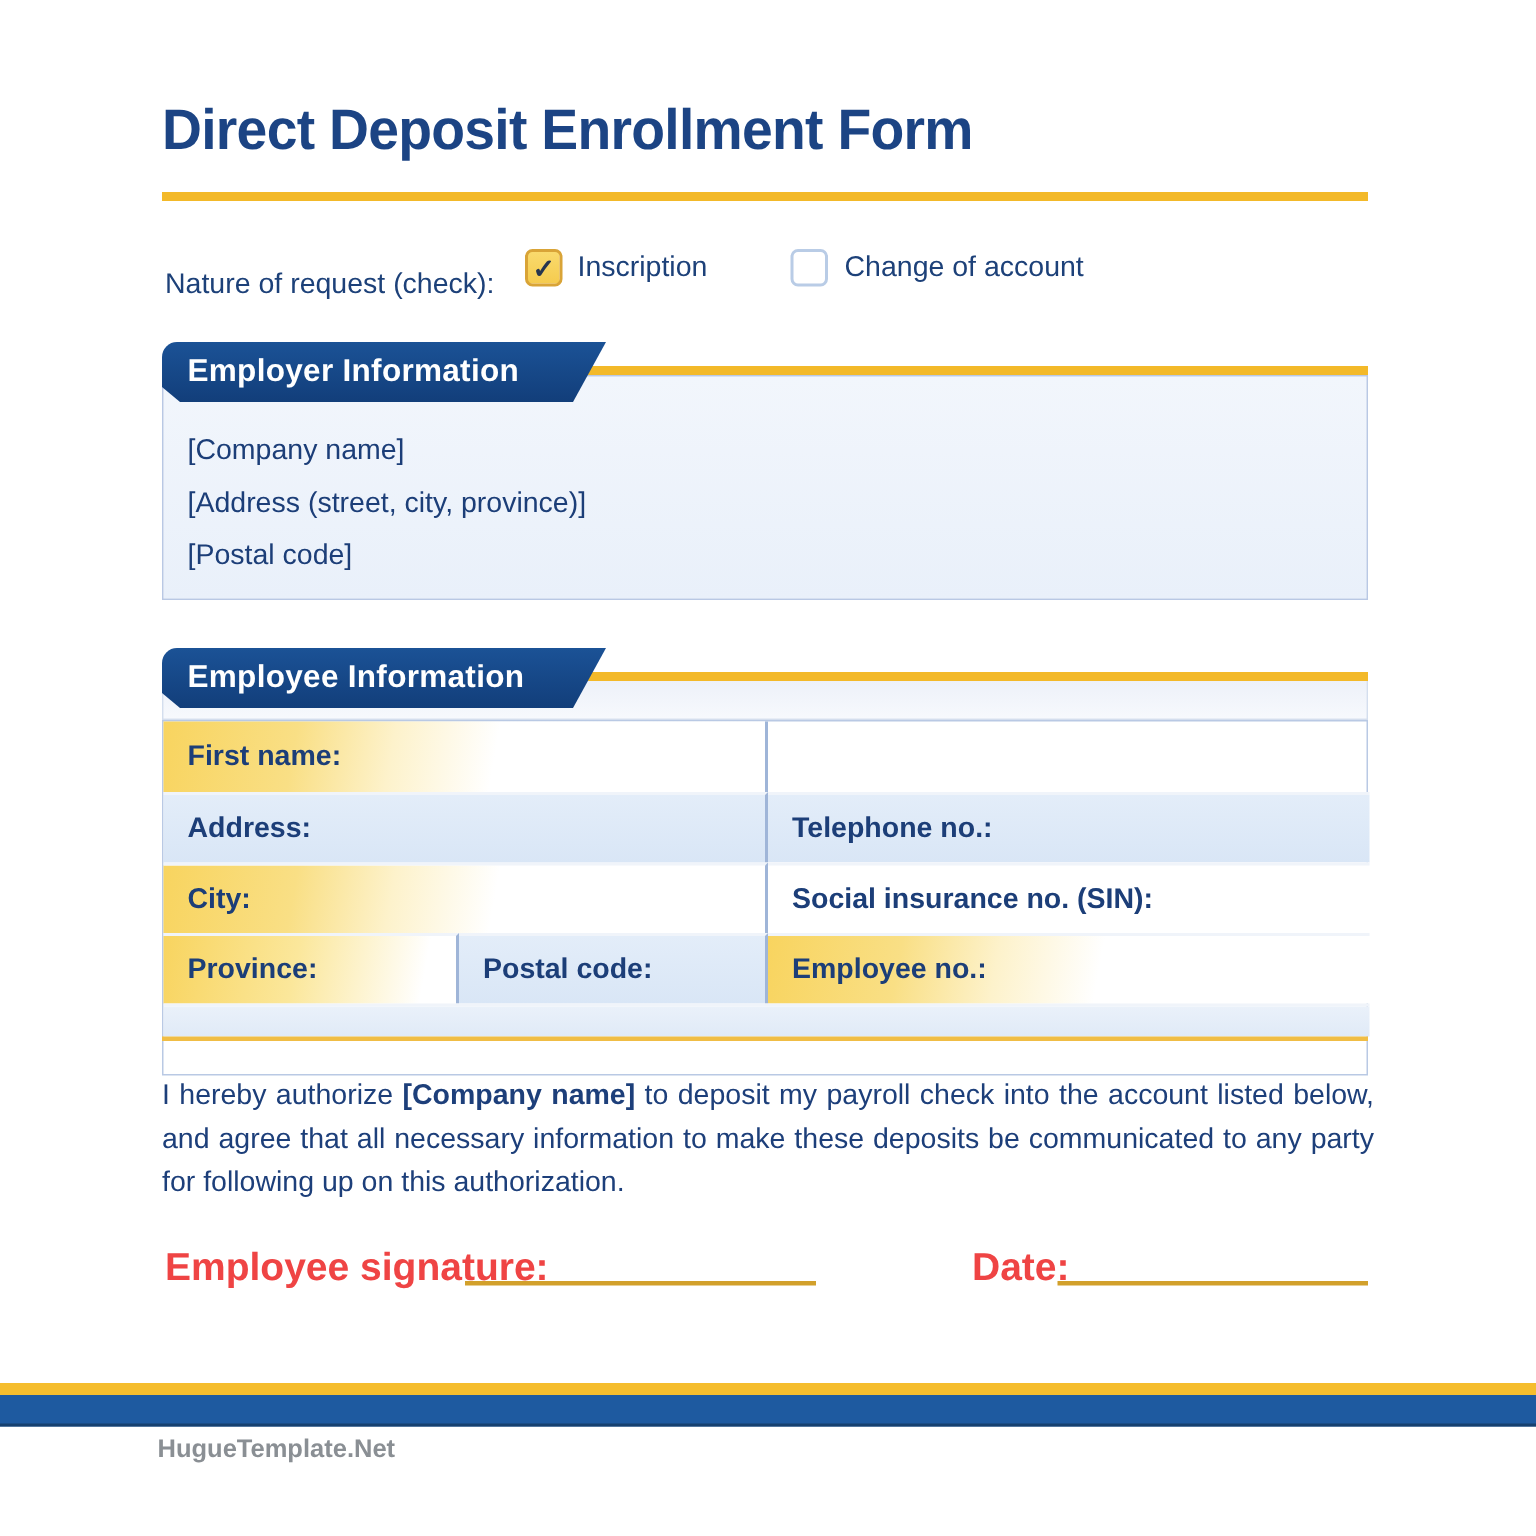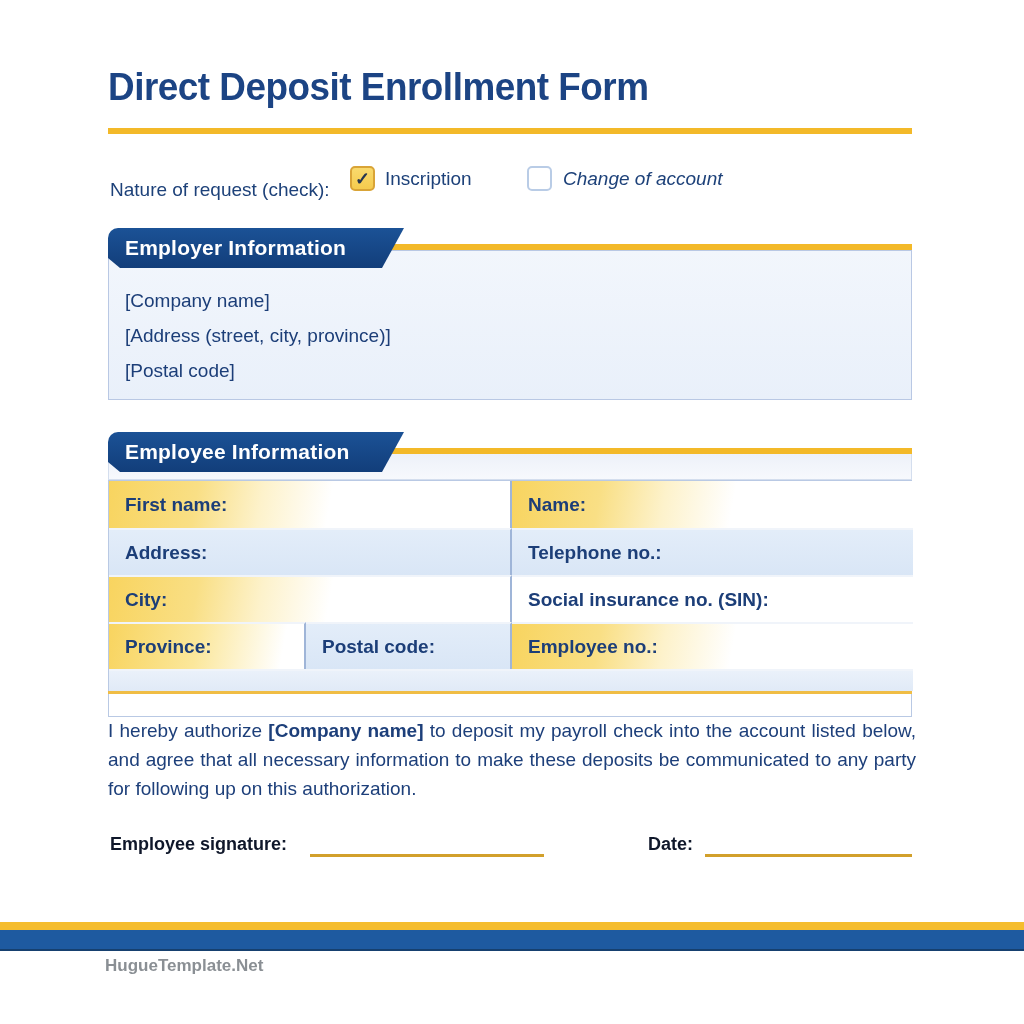--- a/index.html
+++ b/index.html
@@ -62,21 +62,21 @@
   }
   .cb-1 { left: 242px; }
   .cb-2 { left: 419px; }
   .cb-label {
     position: absolute; top: 0;
     line-height: 30px;
     font-size: 19px; font-weight: 500;
     color: #1d4179;
   }
   .cb-label-1 { left: 277px; }
-  .cb-label-2 { left: 455px; font-style: italic; }
+  .cb-label-2 { left: 455px; }
 
   
   .section { position: absolute; left: 108px; width: 804px; }
   .section-employer { top: 228px; height: 172px; }
   .section-employee { top: 432px; height: 262px; }
 
   .banner {
     position: absolute; left: 0; top: 0;
     width: 296px; height: 40px;
     background: linear-gradient(180deg, #1b5296, #123e7a);
@@ -176,22 +176,22 @@
   }
   .authorization b { font-weight: 700; }
 
   
   .signature-row {
     position: absolute; left: 108px; top: 830px;
     width: 804px; height: 32px;
   }
   .sig-label {
     position: absolute; top: 0;
-    font-size: 18px; font-weight: 700;
-    color: #0f172a;
+    font-size: 26px; font-weight: 700;
+    color: #ef4444;
     line-height: 28px;
   }
   .sig-label-employee { left: 2px; }
   .sig-label-date { left: 540px; }
   .sig-line {
     position: absolute; top: 24px; height: 0;
     border-bottom: 3px solid #d2a02b;
   }
   .sig-line-employee { left: 202px; width: 234px; }
   .sig-line-date { left: 597px; width: 207px; }
@@ -247,21 +247,20 @@
 
   <div class="section section-employee">
     <div class="section-gold-line"></div>
     <div class="employee-strip"></div>
     <div class="banner">
       <span class="banner-text">Employee Information</span>
     </div>
 
     <div class="employee-table">
       <div class="cell span2 bg-yellow first-row">First name:</div>
-      <div class="cell bg-yellow last-col first-row">Name:</div>
 
       <div class="cell span2 bg-blue">Address:</div>
       <div class="cell bg-blue last-col">Telephone no.:</div>
 
       <div class="cell span2 bg-yellow">City:</div>
       <div class="cell bg-white last-col">Social insurance no. (SIN):</div>
 
       <div class="cell bg-yellow-narrow">Province:</div>
       <div class="cell bg-blue">Postal code:</div>
       <div class="cell bg-yellow last-col">Employee no.:</div>

